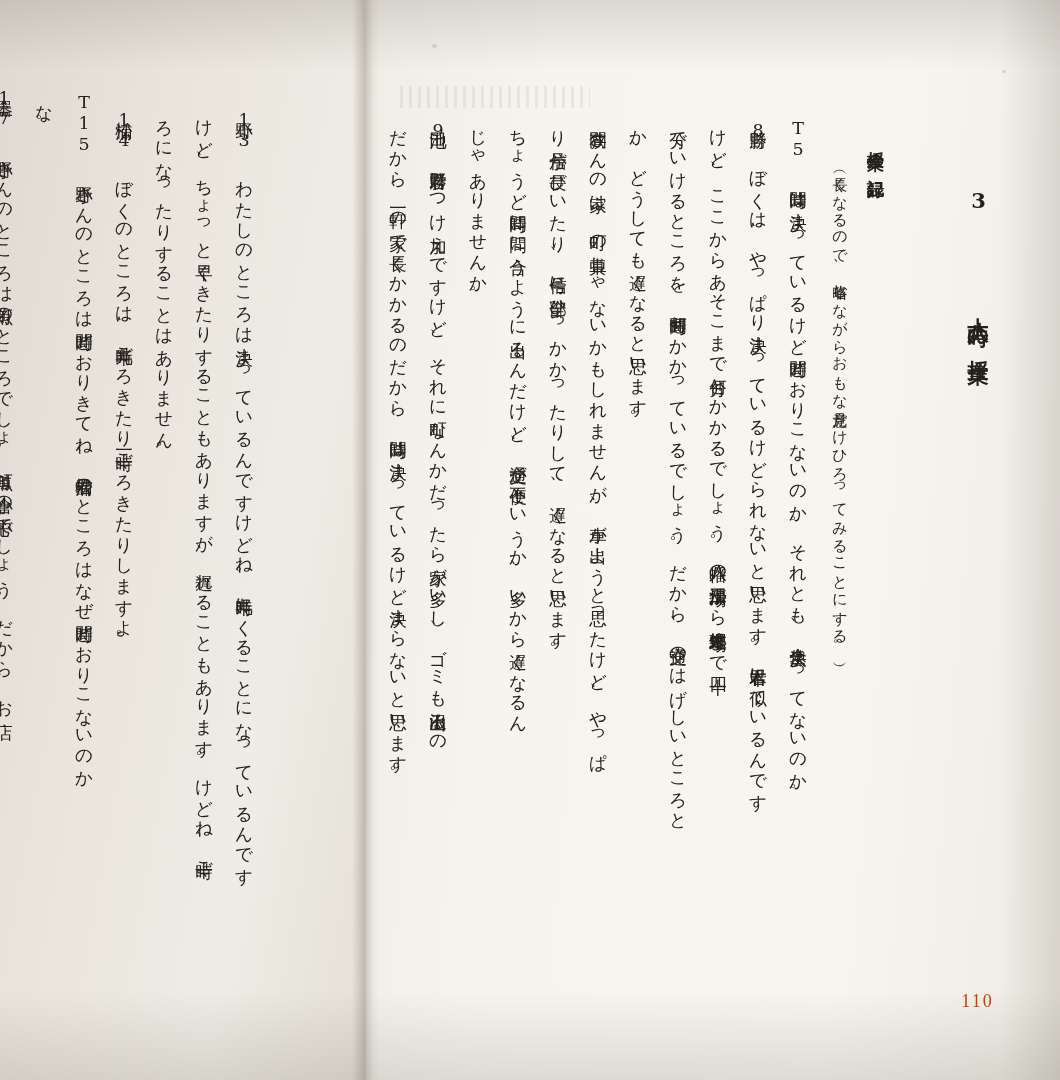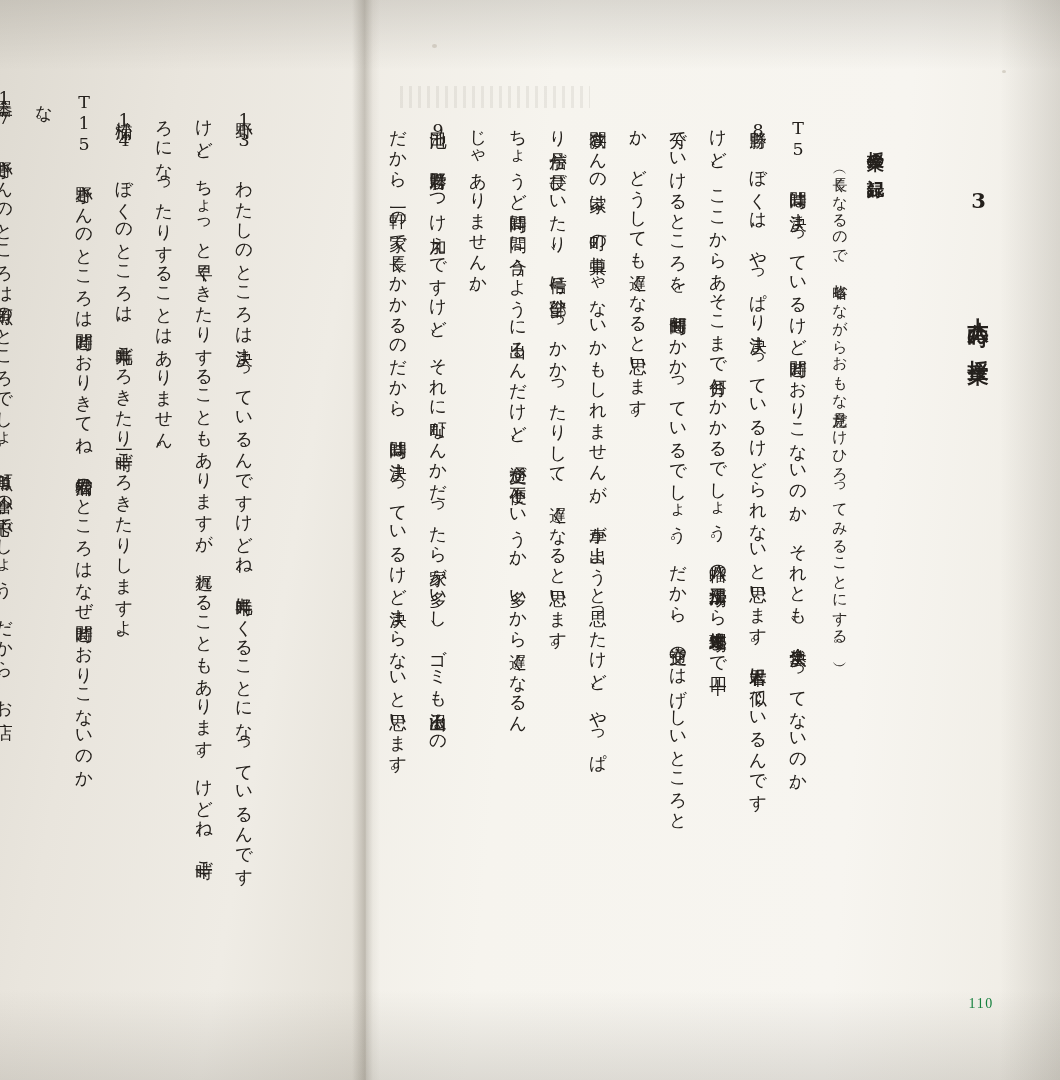--- a/index.html
+++ b/index.html
@@ -107,23 +107,23 @@
     height: 900px;
     letter-spacing: 0.045em;
   }
   .col.tall { height: 930px; }
 
   
   #folio {
     position: absolute;
     right: 66px;
     bottom: 68px;
-    font-size: 14px;
+    font-size: 18px;
     letter-spacing: 0.12em;
-    color: #15803d;
+    color: #c2410c;
     font-family: "Liberation Serif", serif;
   }
 
   
   #page * { -webkit-font-smoothing: antialiased; }
   .soft { filter: blur(0.25px); }
 </style>
 </head>
 <body>
 

